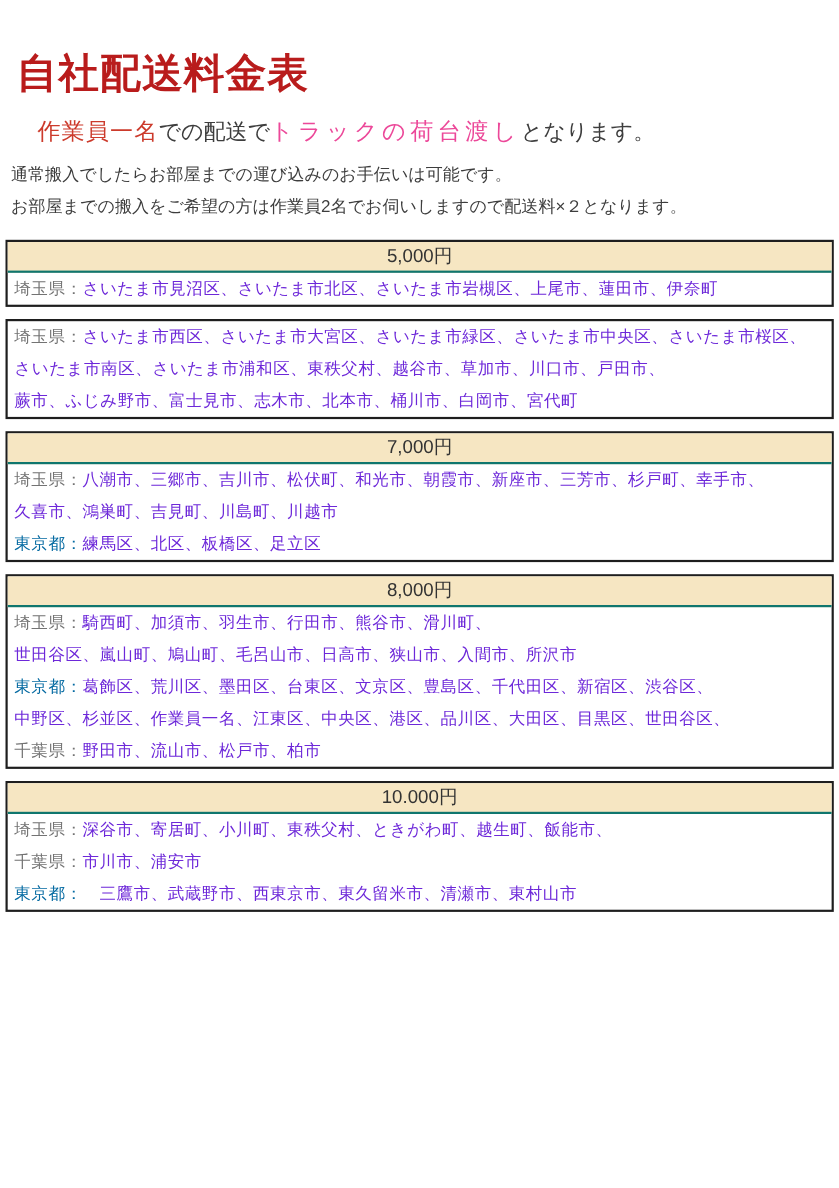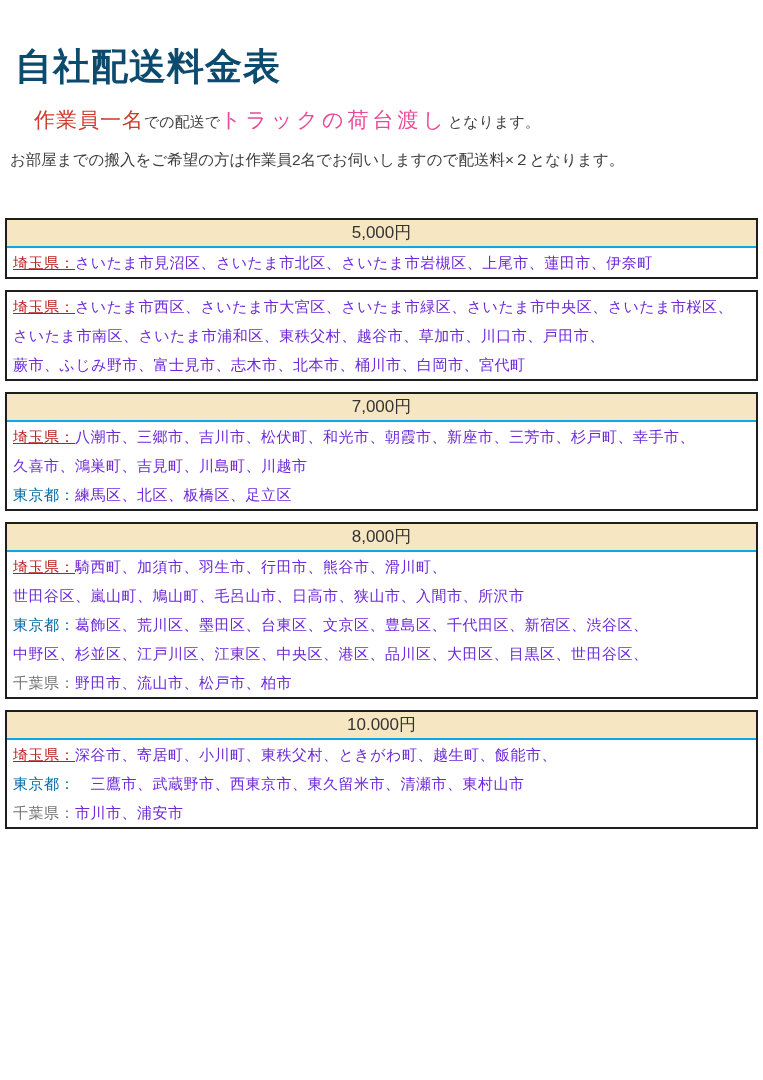--- a/index.html
+++ b/index.html
@@ -6,60 +6,61 @@
   html, body { background: #ffffff; }
   body {
     width: 763px; height: 1080px;
     position: relative;
     font-family: "Liberation Sans", "DejaVu Sans", sans-serif;
     color: #2b2b2b;
     overflow: hidden;
   }
   .page-title {
     position: absolute; top: 42px; left: 15px;
-    font-size: 37px; font-weight: 700; color: #0c4a6e;
+    font-size: 37px; font-weight: 700; color: #b91c1c;
     letter-spacing: 1px;
   }
   .intro { position: absolute; top: 103px; left: 10px; right: 8px; }
   .intro-line1 { line-height: 34px; margin-bottom: 6px; white-space: nowrap; }
   .seg-red {
     font-size: 21px; color: #cc3a2b; letter-spacing: 1px; margin-left: 24px;
   }
   .seg-red-spaced {
     font-size: 21px; color: #ec4899; letter-spacing: 4px;
   }
-  .seg-plain { font-size: 15px; color: #3d3d3d; }
+  .seg-plain { font-size: 20px; color: #3d3d3d; }
   .intro-line { font-size: 15.5px; color: #3d3d3d; line-height: 29px; white-space: nowrap; }
   .tables { position: absolute; top: 218px; left: 5px; width: 753px; }
   .fee-table {
     border: 2px solid #1e1e1e;
     margin-bottom: 11px;
     background: #ffffff;
   }
   .fee-header {
     height: 28px; line-height: 26px;
     background: #f6e6c2;
-    border-bottom: 2px solid #0ea5e9;
+    border-bottom: 2px solid #0f766e;
     text-align: center;
     font-size: 17px; color: #333333;
   }
   .fee-body { padding: 0 6px; }
   .fee-line { line-height: 29px; font-size: 15px; white-space: nowrap; letter-spacing: 0.5px; }
-  .lbl-saitama { color: #b91c1c; text-decoration: underline; }
+  .lbl-saitama { color: #737373; }
   .lbl-tokyo   { color: #0369a1; }
   .lbl-chiba   { color: #737373; }
   .city-text   { color: #6d28d9; }
 </style>
 </head>
 <body>
 
 <h1 class="page-title">自社配送料金表</h1>
 
 <div class="intro">
   <p class="intro-line1"><span class="seg-red">作業員一名</span><span class="seg-plain">での配送で</span><span class="seg-red-spaced">トラックの荷台渡し</span><span class="seg-plain">となります。</span></p>
+  <p class="intro-line">通常搬入でしたらお部屋までの運び込みのお手伝いは可能です。</p>
   <p class="intro-line">お部屋までの搬入をご希望の方は作業員2名でお伺いしますので配送料×２となります。</p>
 </div>
 
 <div class="tables">
     <div class="fee-table">
       <div class="fee-header">5,000円</div>
       <div class="fee-body">
         <div class="fee-line"><span class="lbl-saitama">埼玉県：</span><span class="city-text">さいたま市見沼区、さいたま市北区、さいたま市岩槻区、上尾市、蓮田市、伊奈町</span></div>
       </div>
     </div>
@@ -77,25 +78,25 @@
         <div class="fee-line"><span class="city-text">久喜市、鴻巣町、吉見町、川島町、川越市</span></div>
         <div class="fee-line"><span class="lbl-tokyo">東京都：</span><span class="city-text">練馬区、北区、板橋区、足立区</span></div>
       </div>
     </div>
     <div class="fee-table">
       <div class="fee-header">8,000円</div>
       <div class="fee-body">
         <div class="fee-line"><span class="lbl-saitama">埼玉県：</span><span class="city-text">騎西町、加須市、羽生市、行田市、熊谷市、滑川町、</span></div>
         <div class="fee-line"><span class="city-text">世田谷区、嵐山町、鳩山町、毛呂山市、日高市、狭山市、入間市、所沢市</span></div>
         <div class="fee-line"><span class="lbl-tokyo">東京都：</span><span class="city-text">葛飾区、荒川区、墨田区、台東区、文京区、豊島区、千代田区、新宿区、渋谷区、</span></div>
-        <div class="fee-line"><span class="city-text">中野区、杉並区、江戸川区、江東区、中央区、港区、品川区、大田区、目黒区、世田谷区、</span></div>
+        <div class="fee-line"><span class="city-text">中野区、杉並区、作業員一名、江東区、中央区、港区、品川区、大田区、目黒区、世田谷区、</span></div>
         <div class="fee-line"><span class="lbl-chiba">千葉県：</span><span class="city-text">野田市、流山市、松戸市、柏市</span></div>
       </div>
     </div>
     <div class="fee-table">
       <div class="fee-header">10.000円</div>
       <div class="fee-body">
         <div class="fee-line"><span class="lbl-saitama">埼玉県：</span><span class="city-text">深谷市、寄居町、小川町、東秩父村、ときがわ町、越生町、飯能市、</span></div>
+        <div class="fee-line"><span class="lbl-chiba">千葉県：</span><span class="city-text">市川市、浦安市</span></div>
         <div class="fee-line"><span class="lbl-tokyo">東京都：</span><span class="city-text">　三鷹市、武蔵野市、西東京市、東久留米市、清瀬市、東村山市</span></div>
-        <div class="fee-line"><span class="lbl-chiba">千葉県：</span><span class="city-text">市川市、浦安市</span></div>
       </div>
     </div>
   </div>
 
 </body></html>

